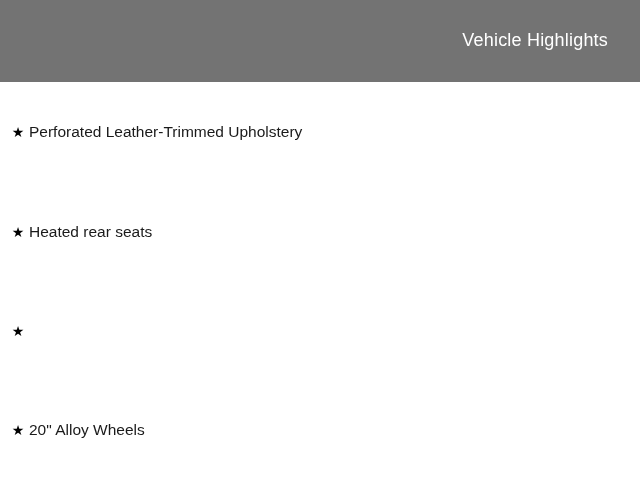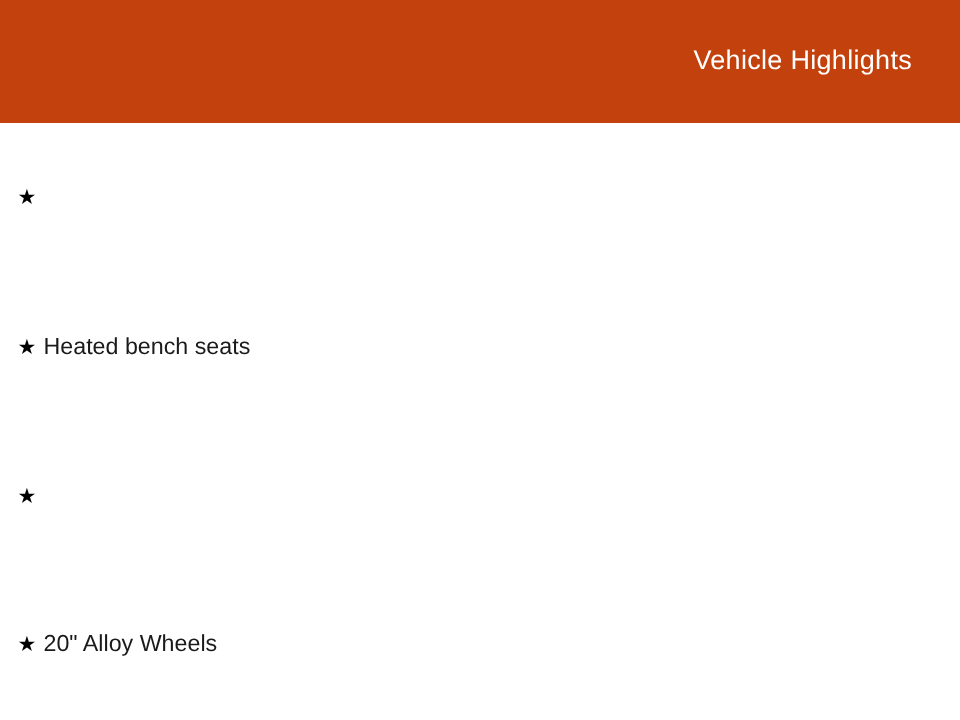--- a/index.html
+++ b/index.html
@@ -18,21 +18,21 @@
     width: 640px;
     height: 480px;
     background: #ffffff;
   }
   .header-bar {
     position: absolute;
     left: 0;
     top: 0;
     width: 640px;
     height: 82px;
-    background: #c2410c;
+    background: #737373;
     box-sizing: border-box;
   }
   .header-title {
     position: absolute;
     right: 32px;
     top: 30px;
     color: #ffffff;
     font-size: 18px;
     font-family: "Liberation Sans", sans-serif;
     letter-spacing: 0.2px;
@@ -76,25 +76,26 @@
 <div class="page">
 
   <div class="header-bar">
     <div class="header-title">Vehicle Highlights</div>
   </div>
 
   <div class="highlights">
 
     <div class="highlight-item" style="top: 0px;">
       <span class="bullet-icon">★</span>
+      <span class="highlight-text">Perforated Leather-Trimmed Upholstery</span>
     </div>
 
     <div class="highlight-item" style="top: 100px;">
       <span class="bullet-icon">★</span>
-      <span class="highlight-text">Heated bench seats</span>
+      <span class="highlight-text">Heated rear seats</span>
     </div>
 
     <div class="highlight-item" style="top: 199px;">
       <span class="bullet-icon">★</span>
     </div>
 
     <div class="highlight-item" style="top: 298px;">
       <span class="bullet-icon">★</span>
       <span class="highlight-text">20" Alloy Wheels</span>
     </div>

